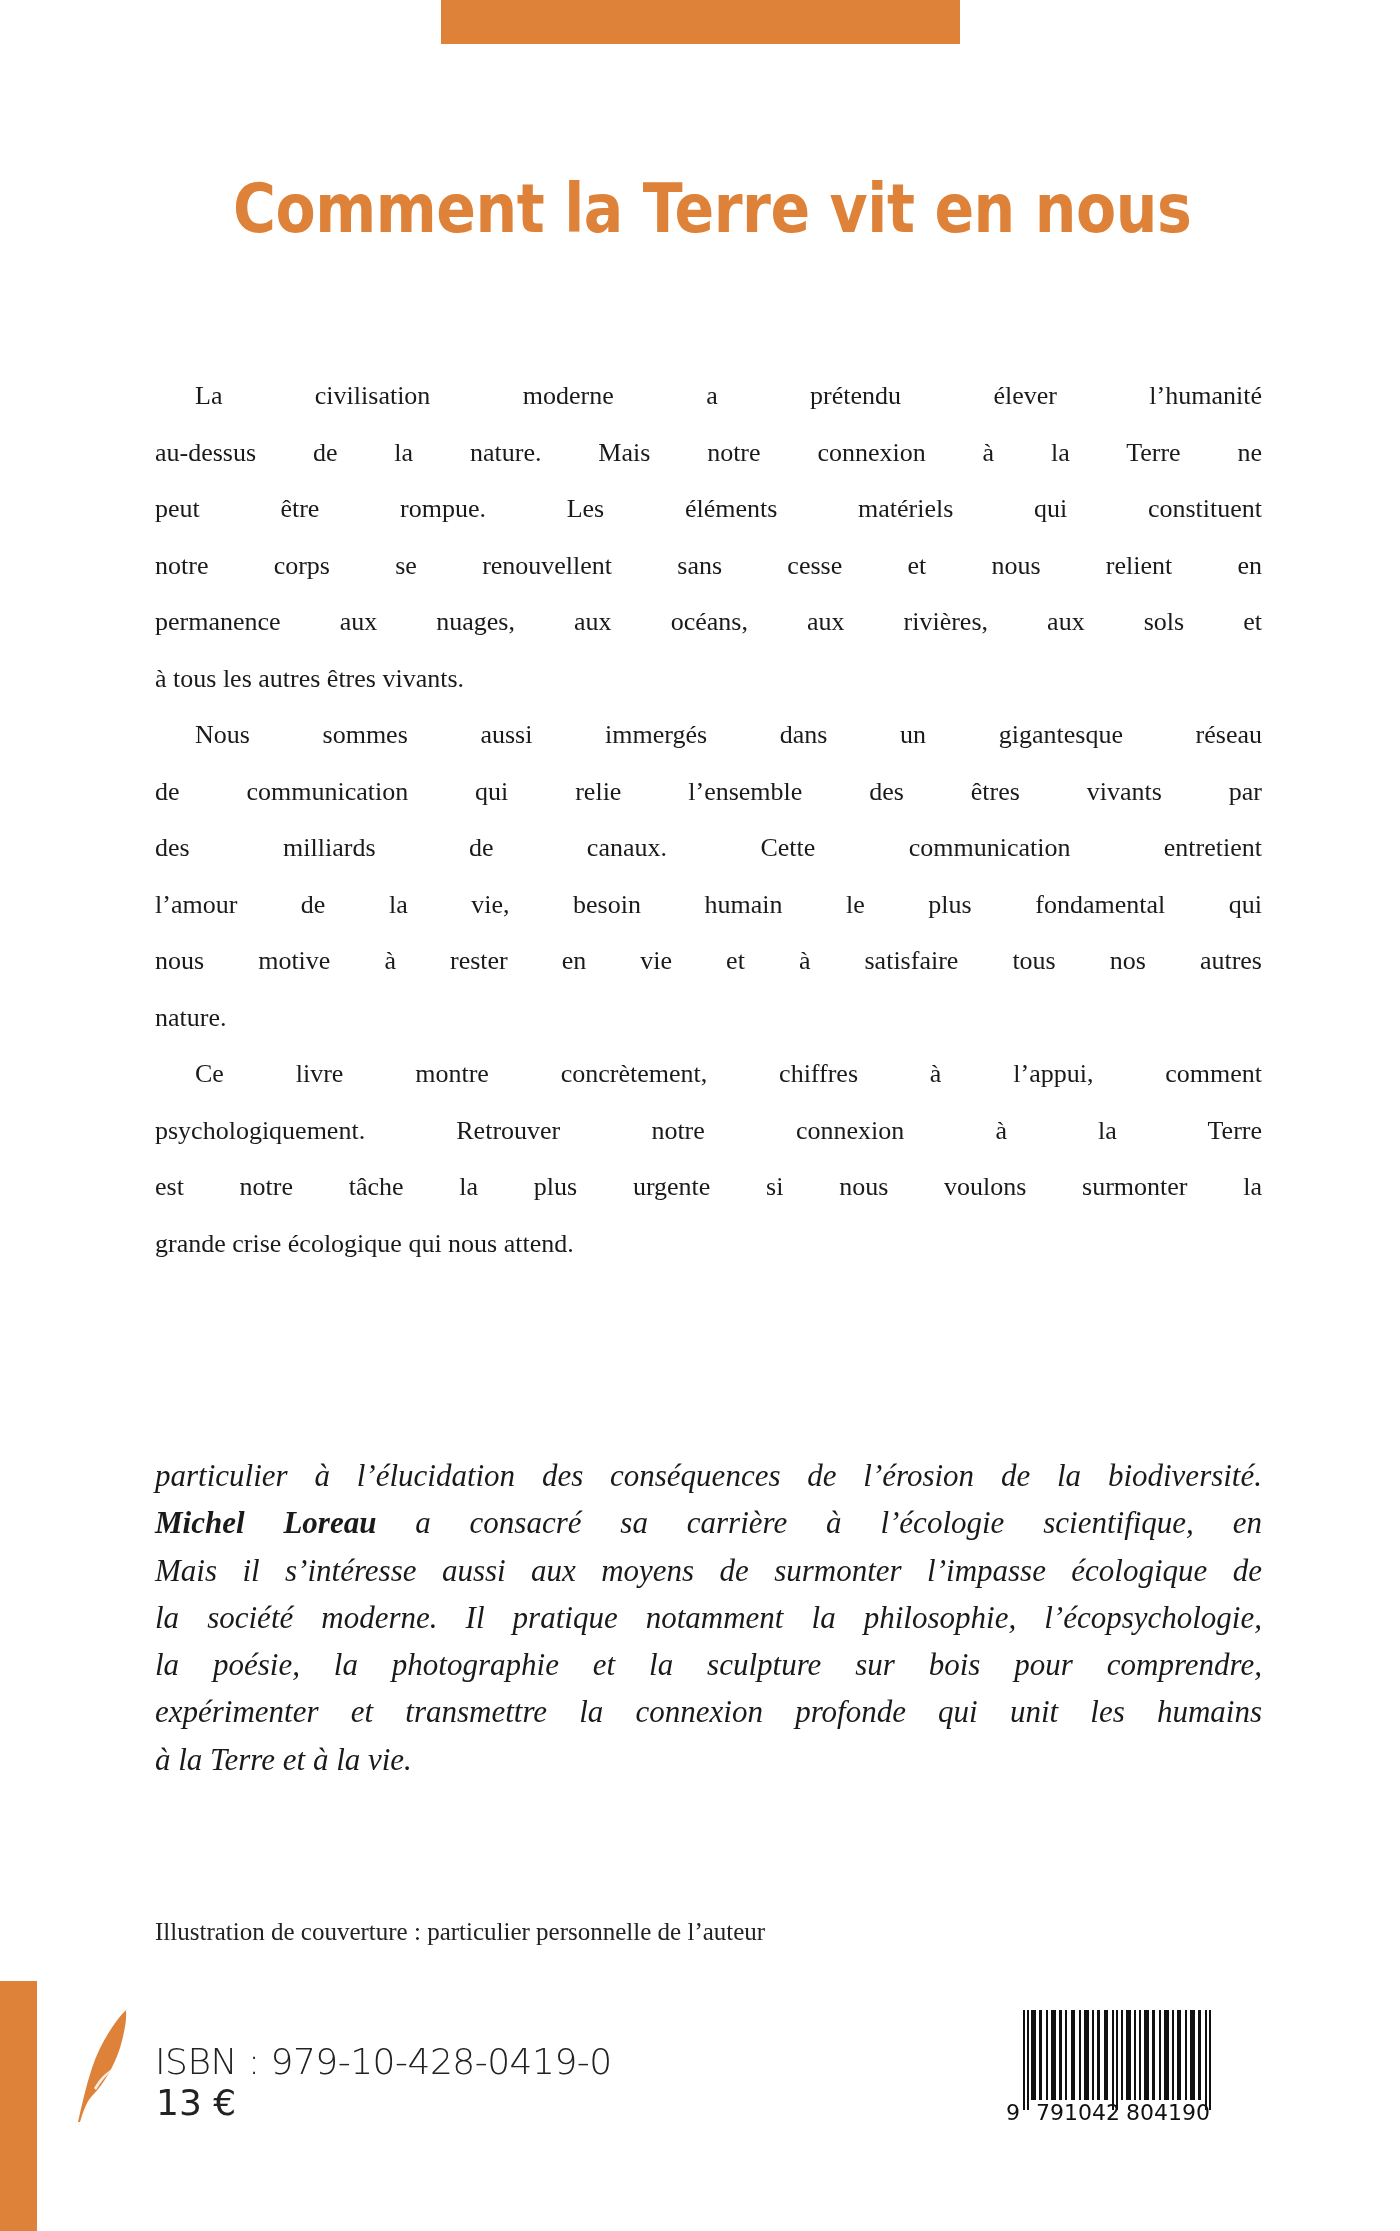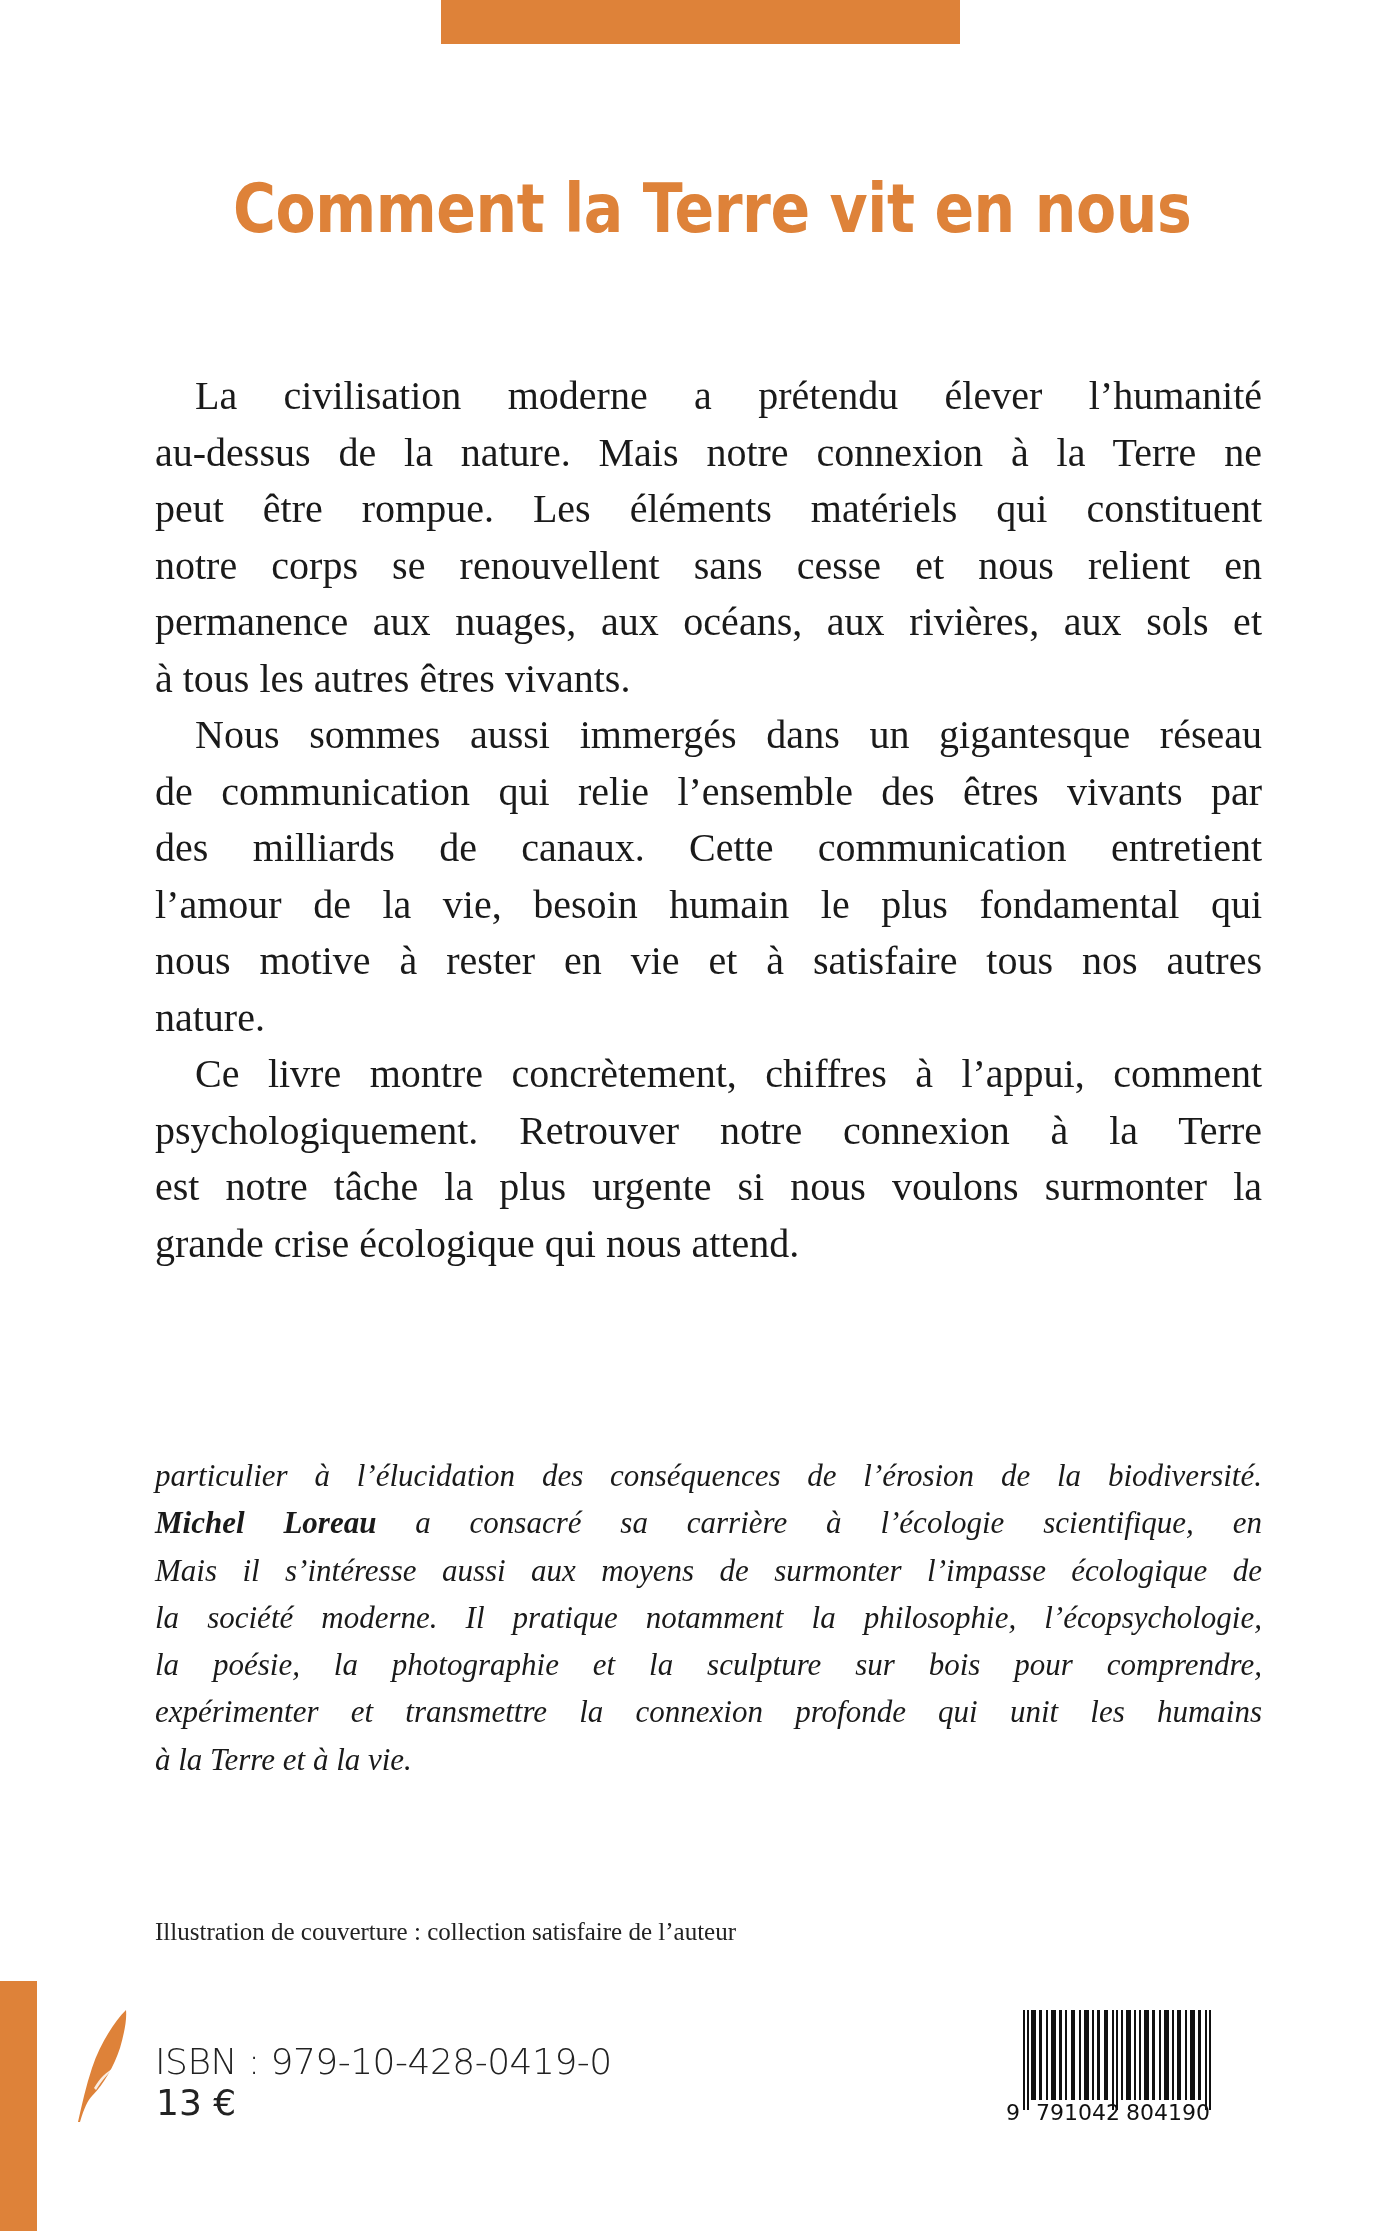--- a/index.html
+++ b/index.html
@@ -1,21 +1,21 @@
 <!DOCTYPE html>
 <html><head>
 <meta charset="utf-8">
 <style>
   html, body { margin:0; padding:0; background:#ffffff; }
   body { width:1400px; height:2231px; position:relative; overflow:hidden; font-family:"Liberation Serif", serif; color:#1a1a1a; }
   .top-bar { position:absolute; left:441px; top:0; width:519px; height:44px; background:#DE8239; }
   .title { position:absolute; left:0; top:152px; width:1400px; text-align:center; font-family:"DejaVu Sans", sans-serif; font-weight:bold; font-size:68px; color:#DE8239; line-height:90px; white-space:nowrap; }
   .title span { display:inline-block; transform:scaleX(0.86); transform-origin:center; letter-spacing:-0.5px; }
   .body-text { position:absolute; left:155px; top:368px; width:1107px; }
-  .body-line { display:block; height:56.5px; line-height:56.5px; font-size:40px; text-align:justify; text-align-last:justify; white-space:nowrap; overflow:visible; }
+  .body-line { display:block; height:56.5px; line-height:56.5px; font-size:26px; text-align:justify; text-align-last:justify; white-space:nowrap; overflow:visible; }
   .body-line.last { text-align-last:left; }
   .body-line.indent { padding-left:40px; }
   .bio { position:absolute; left:155px; top:1452px; width:1107px; }
   .bio-line { display:block; height:47.3px; line-height:47.3px; font-size:31px; font-style:italic; text-align:justify; text-align-last:justify; white-space:nowrap; }
   .bio-line.last { text-align-last:left; }
   .bio-line b { font-weight:bold; }
   .credit { position:absolute; left:155px; top:1918px; font-size:25px; color:#222; white-space:nowrap; }
   .left-bar { position:absolute; left:0; top:1981px; width:37px; height:250px; background:#DE8239; }
   .feather { position:absolute; left:74px; top:2008px; width:60px; height:116px; }
   .isbn { position:absolute; left:155px; top:2041px; font-family:"DejaVu Sans", sans-serif; font-size:36px; color:#222; font-weight:300; letter-spacing:-0.5px; white-space:nowrap; }
@@ -52,21 +52,21 @@
 <div class="bio">
   <span class="bio-line">particulier à l’élucidation des conséquences de l’érosion de la biodiversité.</span>
   <span class="bio-line"><b>Michel Loreau</b><span> a consacré sa carrière à l’écologie scientifique, en</span></span>
   <span class="bio-line">Mais il s’intéresse aussi aux moyens de surmonter l’impasse écologique de</span>
   <span class="bio-line">la société moderne. Il pratique notamment la philosophie, l’écopsychologie,</span>
   <span class="bio-line">la poésie, la photographie et la sculpture sur bois pour comprendre,</span>
   <span class="bio-line">expérimenter et transmettre la connexion profonde qui unit les humains</span>
   <span class="bio-line last">à la Terre et à la vie.</span>
 </div>
 
-<div class="credit">Illustration de couverture : collection satisfaire de l’auteur</div>
+<div class="credit">Illustration de couverture : particulier personnelle de l’auteur</div>
 
 <div class="left-bar"></div>
 
 <svg class="feather" viewBox="0 0 60 116">
   <path d="M52 2 C40 14 26 36 18 60 C12 78 8 96 4 114 L6 114 C10 100 14 92 18 88 C30 76 40 58 46 40 C50 26 53 12 52 2 Z" fill="#DE8239"></path>
   <path d="M20 80 C26 70 32 64 40 60 C34 66 28 72 22 82 Z" fill="#ffffff" opacity="0.85"></path>
 </svg>
 
 <div class="isbn">ISBN : 979-10-428-0419-0</div>
 <div class="price">13 €</div>

